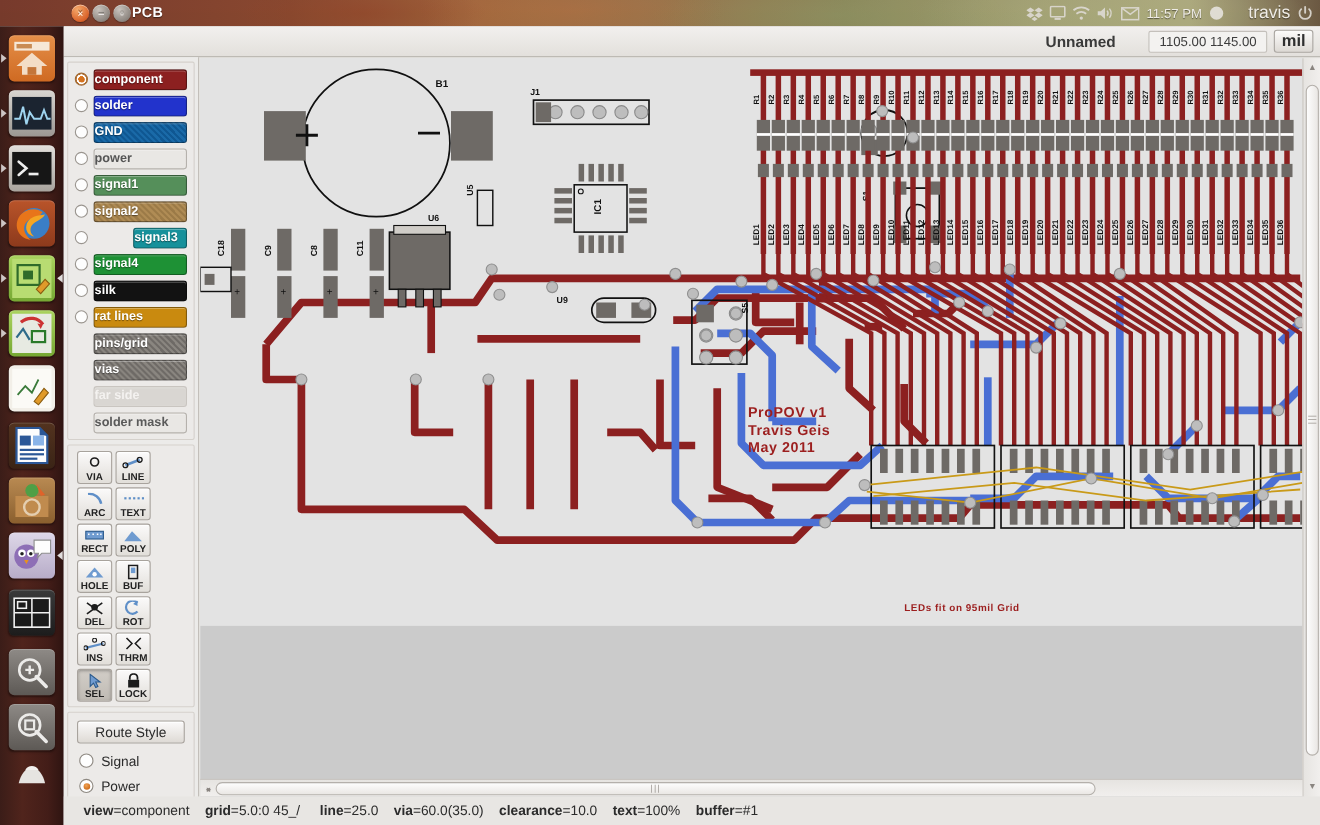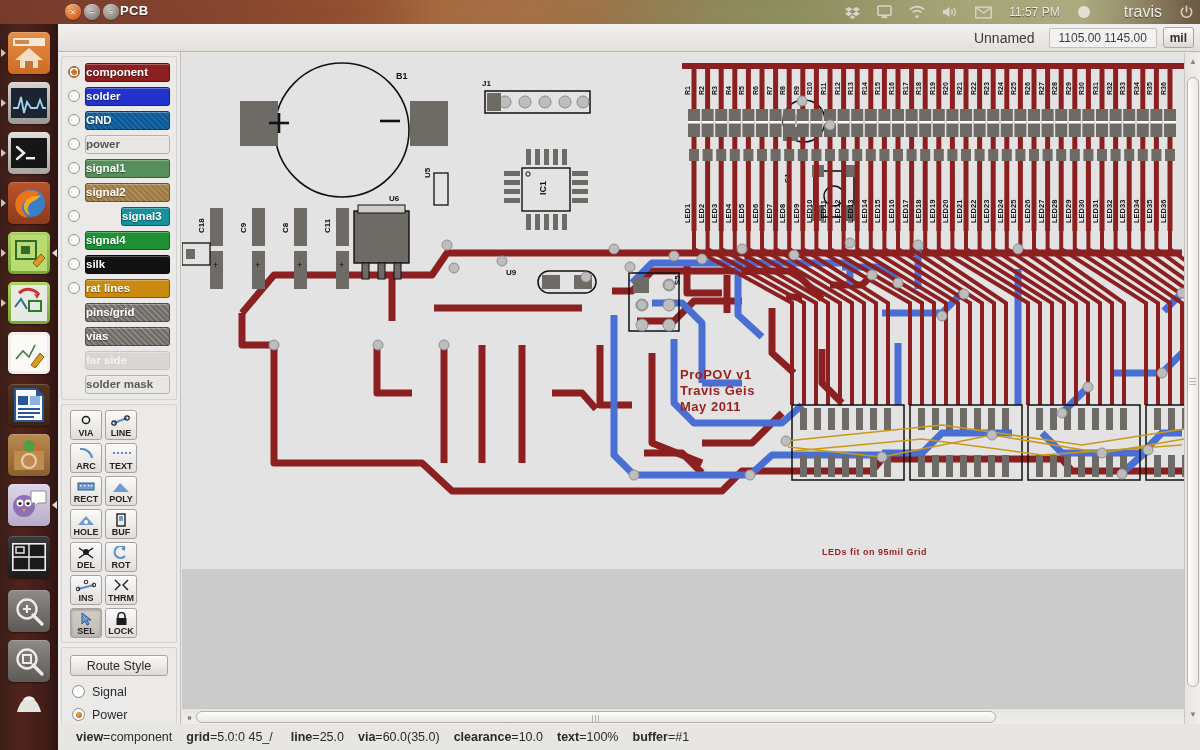--- a/index.html
+++ b/index.html
@@ -31,21 +31,21 @@
   .wb { width:16px;height:16px;border-radius:50%;
         display:flex;align-items:center;justify-content:center;
         font-size:9px;color:#fff;text-shadow:0 -1px 0 rgba(0,0,0,.4);}
   .wb.close { background:radial-gradient(circle at 35% 30%, #f5a96b, #d9622a 70%, #a94316);
               box-shadow: inset 0 1px 0 rgba(255,255,255,.45), 0 1px 1px rgba(0,0,0,.35);}
   .wb.min, .wb.max { background:radial-gradient(circle at 35% 30%, #c9c3bd, #8d8680 70%, #6b645f);
               box-shadow: inset 0 1px 0 rgba(255,255,255,.35), 0 1px 1px rgba(0,0,0,.3);}
   #win-title { position:absolute; left:120px; top:3px; z-index:3;
                color:#fff; font-size:13px; font-weight:bold;
                text-shadow:0 1px 1px rgba(0,0,0,.55); letter-spacing:.3px;}
-  #tray { position:absolute; right:6px; top:0; height:24px; display:flex; align-items:center; gap:17px; z-index:3;}
+  #tray { position:absolute; right:6px; top:0; height:24px; display:flex; align-items:center; gap:6px; z-index:3;}
   #tray .ticon { color:#e9e6df; opacity:.92; display:flex; align-items:center;
                  text-shadow:0 1px 1px rgba(0,0,0,.45); }
   #clock { color:#efece6; font-size:12px; text-shadow:0 1px 1px rgba(0,0,0,.5); }
   #uname { color:#efece6; font-size:16px; text-shadow:0 1px 1px rgba(0,0,0,.5);margin-left:16px; }
 
   
   #launcher {
     position:absolute; left:0; top:24px; width:58px; height:726px;
     background: linear-gradient(to right, #3b1d18 0%, #50241c 35%, #431d18 75%, #2e1411 100%);
     overflow:hidden;
@@ -63,34 +63,34 @@
 
   
   #app { position:absolute; left:58px; top:24px; width:1142px; height:726px; background:#e8e6e3; }
 
   #app-toolbar {
     position:absolute; left:0; top:0; width:1142px; height:28px;
     background:linear-gradient(to bottom,#f2f0ee,#e3e0dc);
     border-bottom:1px solid #b9b5b0;
     display:flex; align-items:center; justify-content:flex-end; padding-right:6px; gap:6px;
   }
-  #pcb-name { font-weight:normal; font-size:14px; color:#3a3a3a; margin-right:8px; }
+  #pcb-name { font-weight:bold; font-size:14px; color:#3a3a3a; margin-right:24px; }
   #coord-entry {
     width:370px; height:20px; background:#fbfbfb; border:1px solid #b9b5b0; border-radius:2px;
     display:flex; align-items:center; padding:0 5px; color:#8a8a8a; font-size:12px;
   }
   #coord-readout {
     width:108px; height:20px; background:#f3f2f0; border:1px solid #c4c0bb; border-radius:2px;
     display:flex; align-items:center; justify-content:center; color:#3d3d3d; font-size:12px;
   }
   #unit-btn {
     height:21px; min-width:30px; padding:0 6px; border:1px solid #a9a5a0; border-radius:3px;
     background:linear-gradient(to bottom,#fcfbfa,#ddd9d4);
     display:flex;align-items:center;justify-content:center;
-    font-size:12px; font-weight:bold; color:#2f2f2f;
+    font-size:15px; font-weight:bold; color:#2f2f2f;
   }
 
   
   #left-panel {
     position:absolute; left:0; top:28px; width:123px; height:698px;
     background:#ecebe9; border-right:1px solid #c3bfba;
   }
   .lsec { background:#eceae8; border:1px solid #d5d1cc; border-radius:2px; margin:4px 3px; padding:3px 2px;}
   .layer-row { display:flex; align-items:center; gap:5px; height:24px; padding-left:4px;}
   .radio { width:12px;height:12px;border-radius:50%;border:1px solid #9a958f;background:#fdfdfd;

